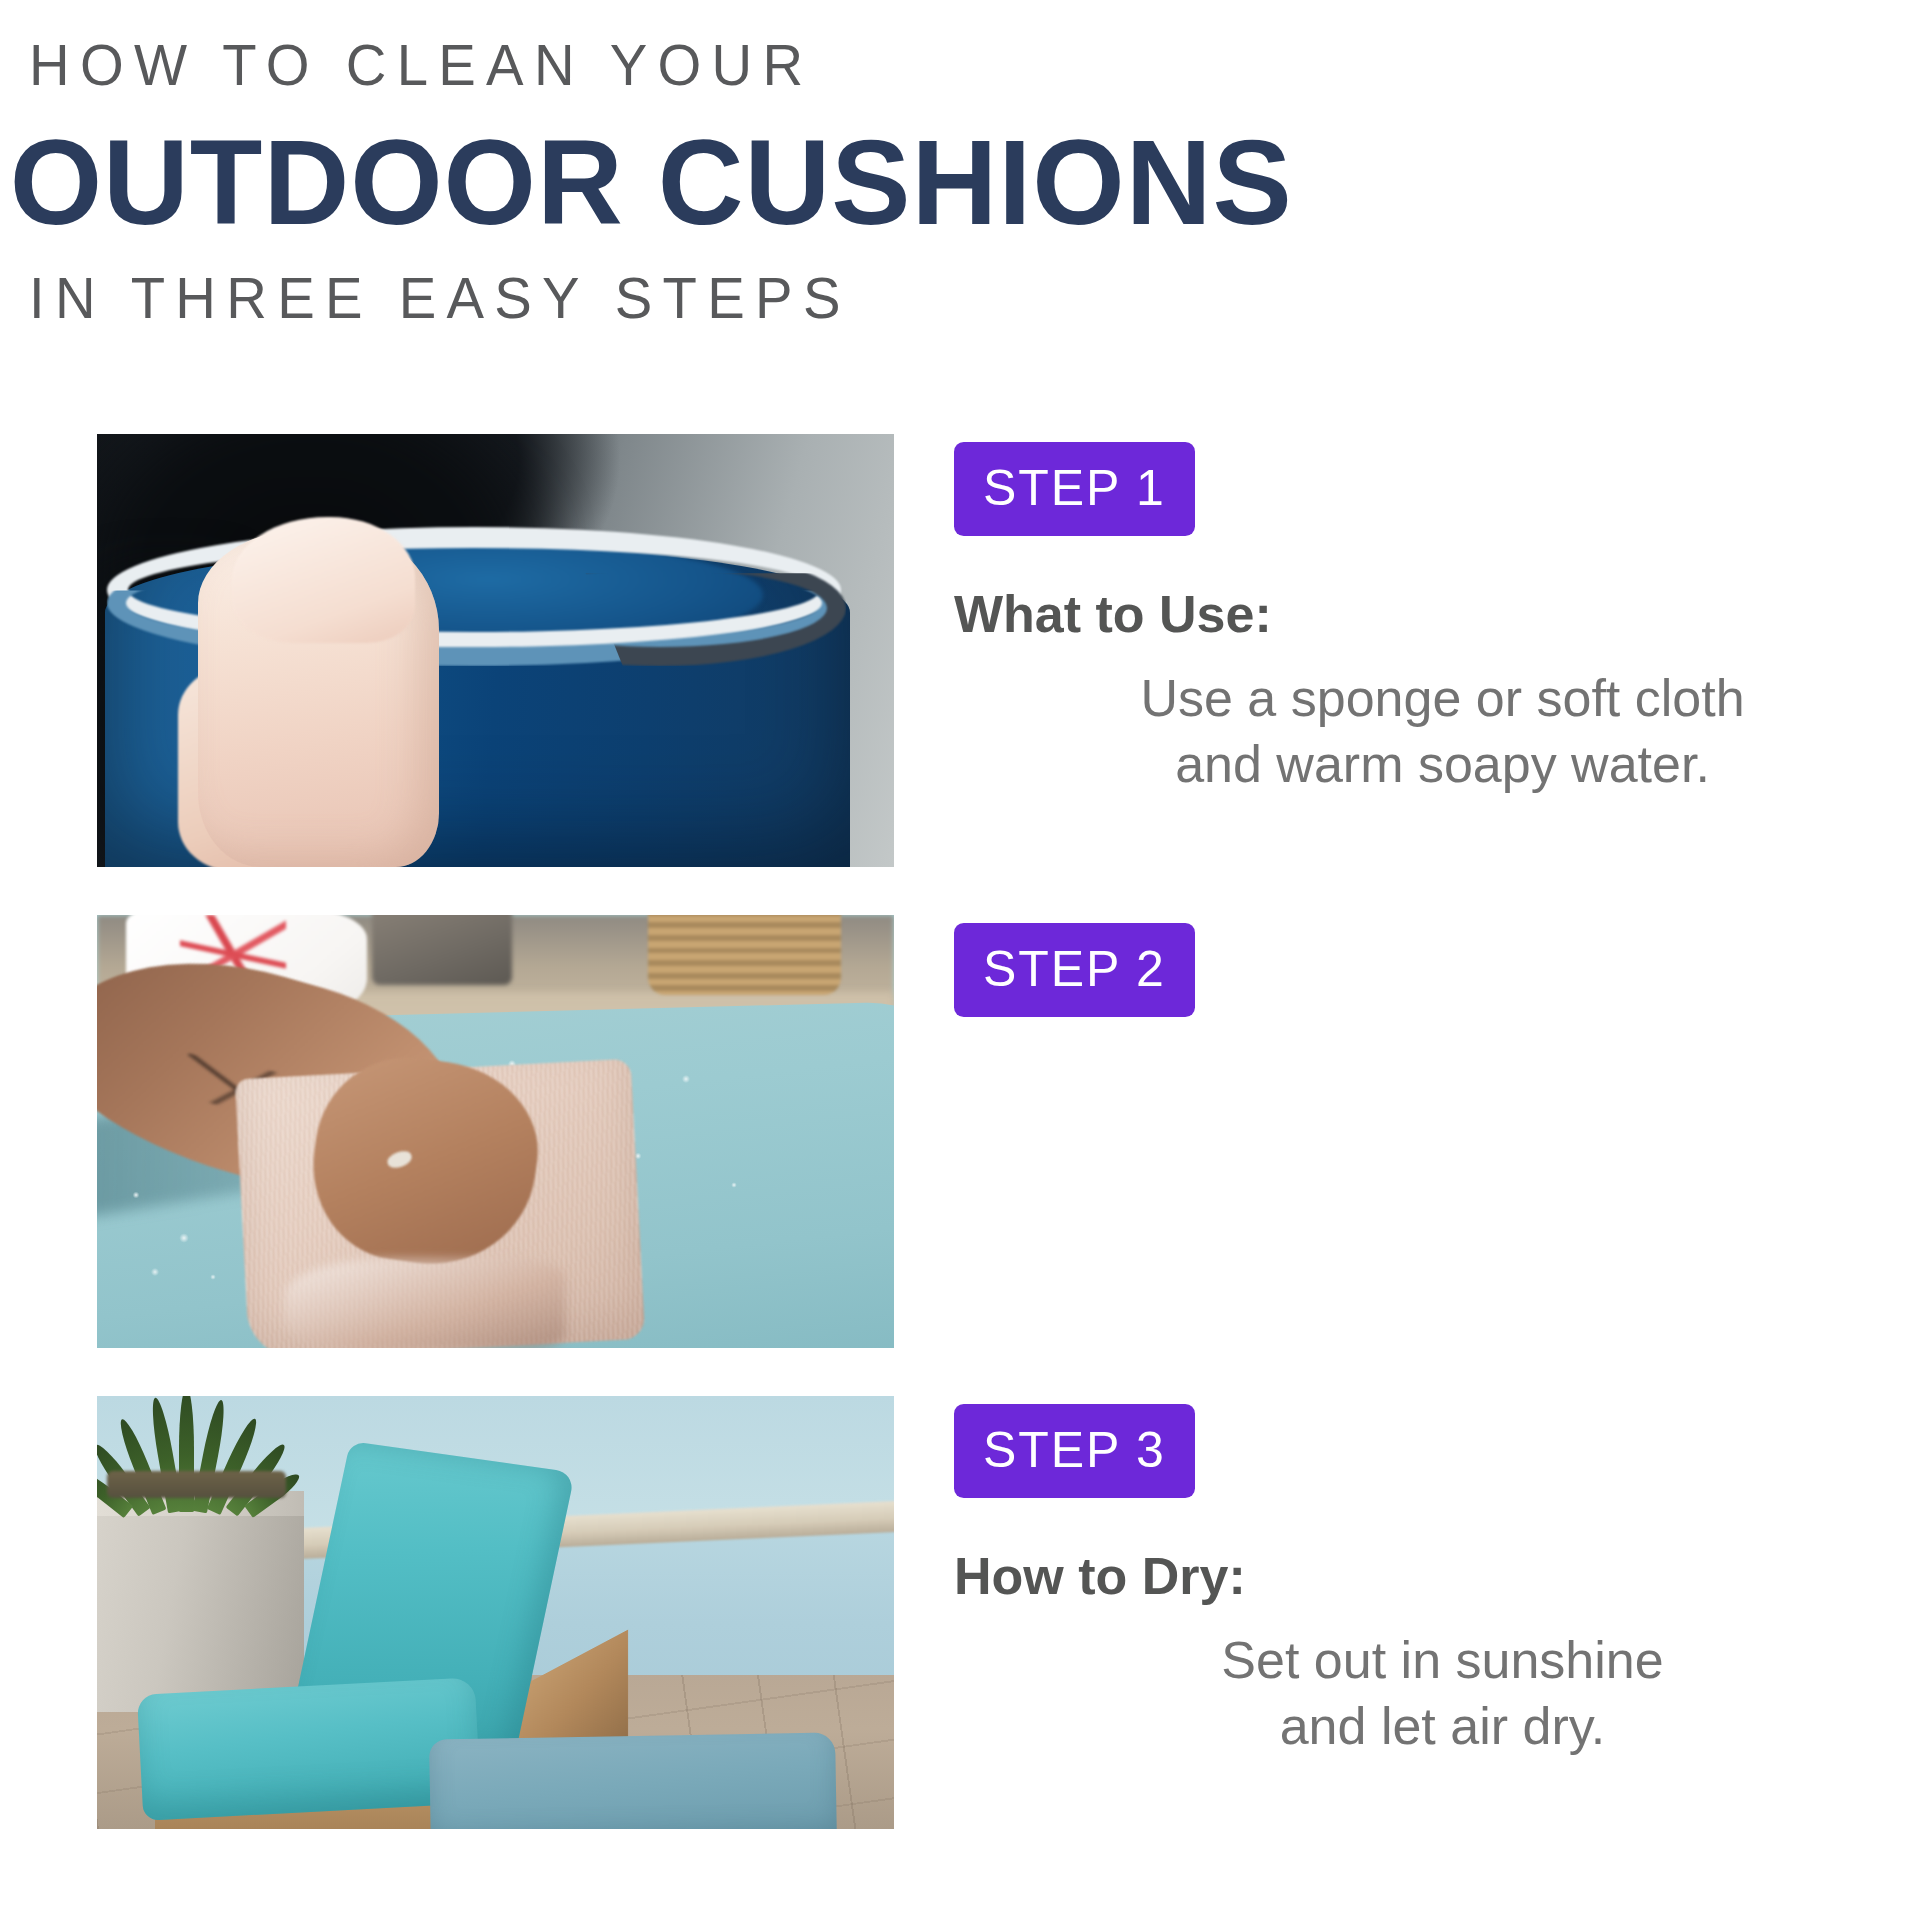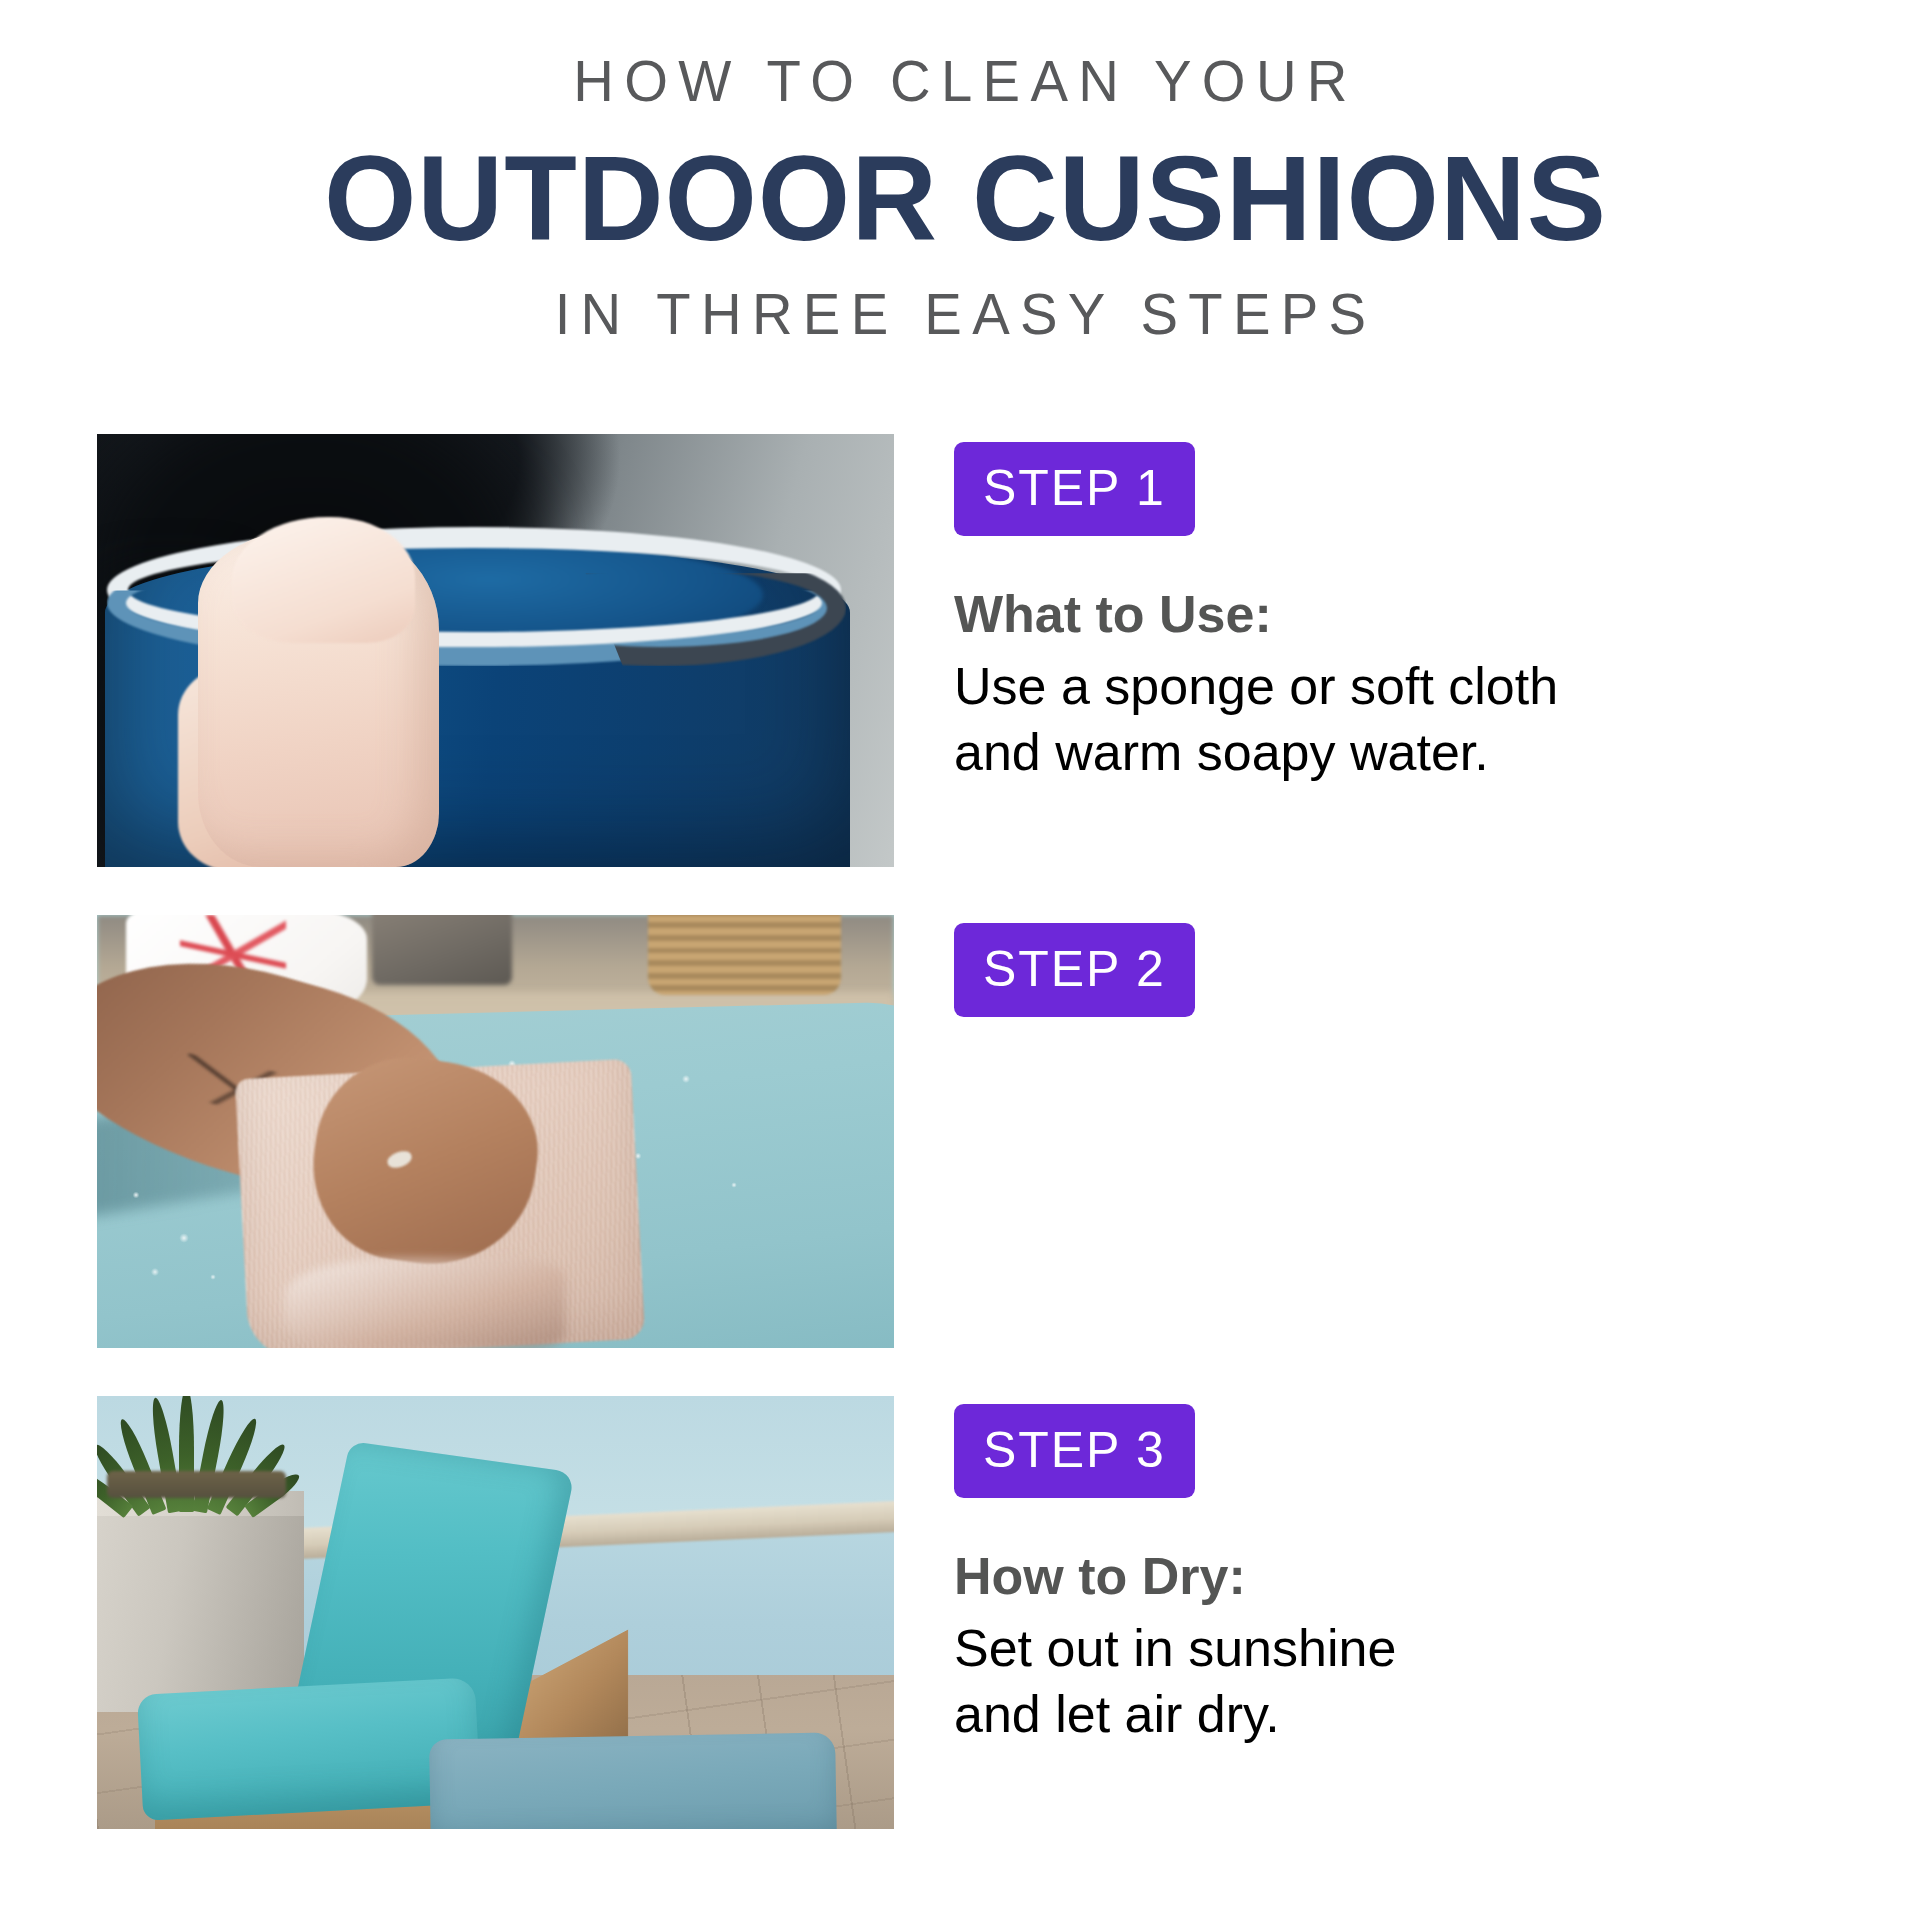--- a/index.html
+++ b/index.html
@@ -18,22 +18,21 @@
     height: 1931px;
     background: #ffffff;
   }
 
   
   .header {
     position: absolute;
     top: 0;
     left: 0;
     width: 1931px;
-    text-align: center;
-    padding-top: 46px;
+    padding-top: 30px;
   }
 
   .header-eyebrow {
     font-size: 58px;
     line-height: 70px;
     font-weight: 400;
     letter-spacing: 10.6px;
     color: #58595b;
     text-transform: uppercase;
     transform: scaleX(0.97);
@@ -111,24 +110,25 @@
     font-weight: 700;
     color: #545554;
     margin-top: 48px;
     letter-spacing: 0px;
   }
 
   .step-body {
     font-size: 52px;
     line-height: 66px;
     font-weight: 400;
-    color: #000000;
-    margin-top: 9px;
+    color: #737373;
+    margin-top: 21px;
     letter-spacing: 0px;
     white-space: pre-line;
+    text-align: center;
   }
 
   
   .p1-bg {
     position: absolute; inset: 0;
     background:
       radial-gradient(ellipse 406px 290px at 30% 6%, #0d1014 0%, #14181d 45%, rgba(20,24,29,0) 70%),
       linear-gradient(105deg, #101418 0%, #171c22 20%, #3c4449 38%, #7f878b 58%, #a9b0b2 78%, #c3c8c8 100%);
   }
   .p1-darkblob {

